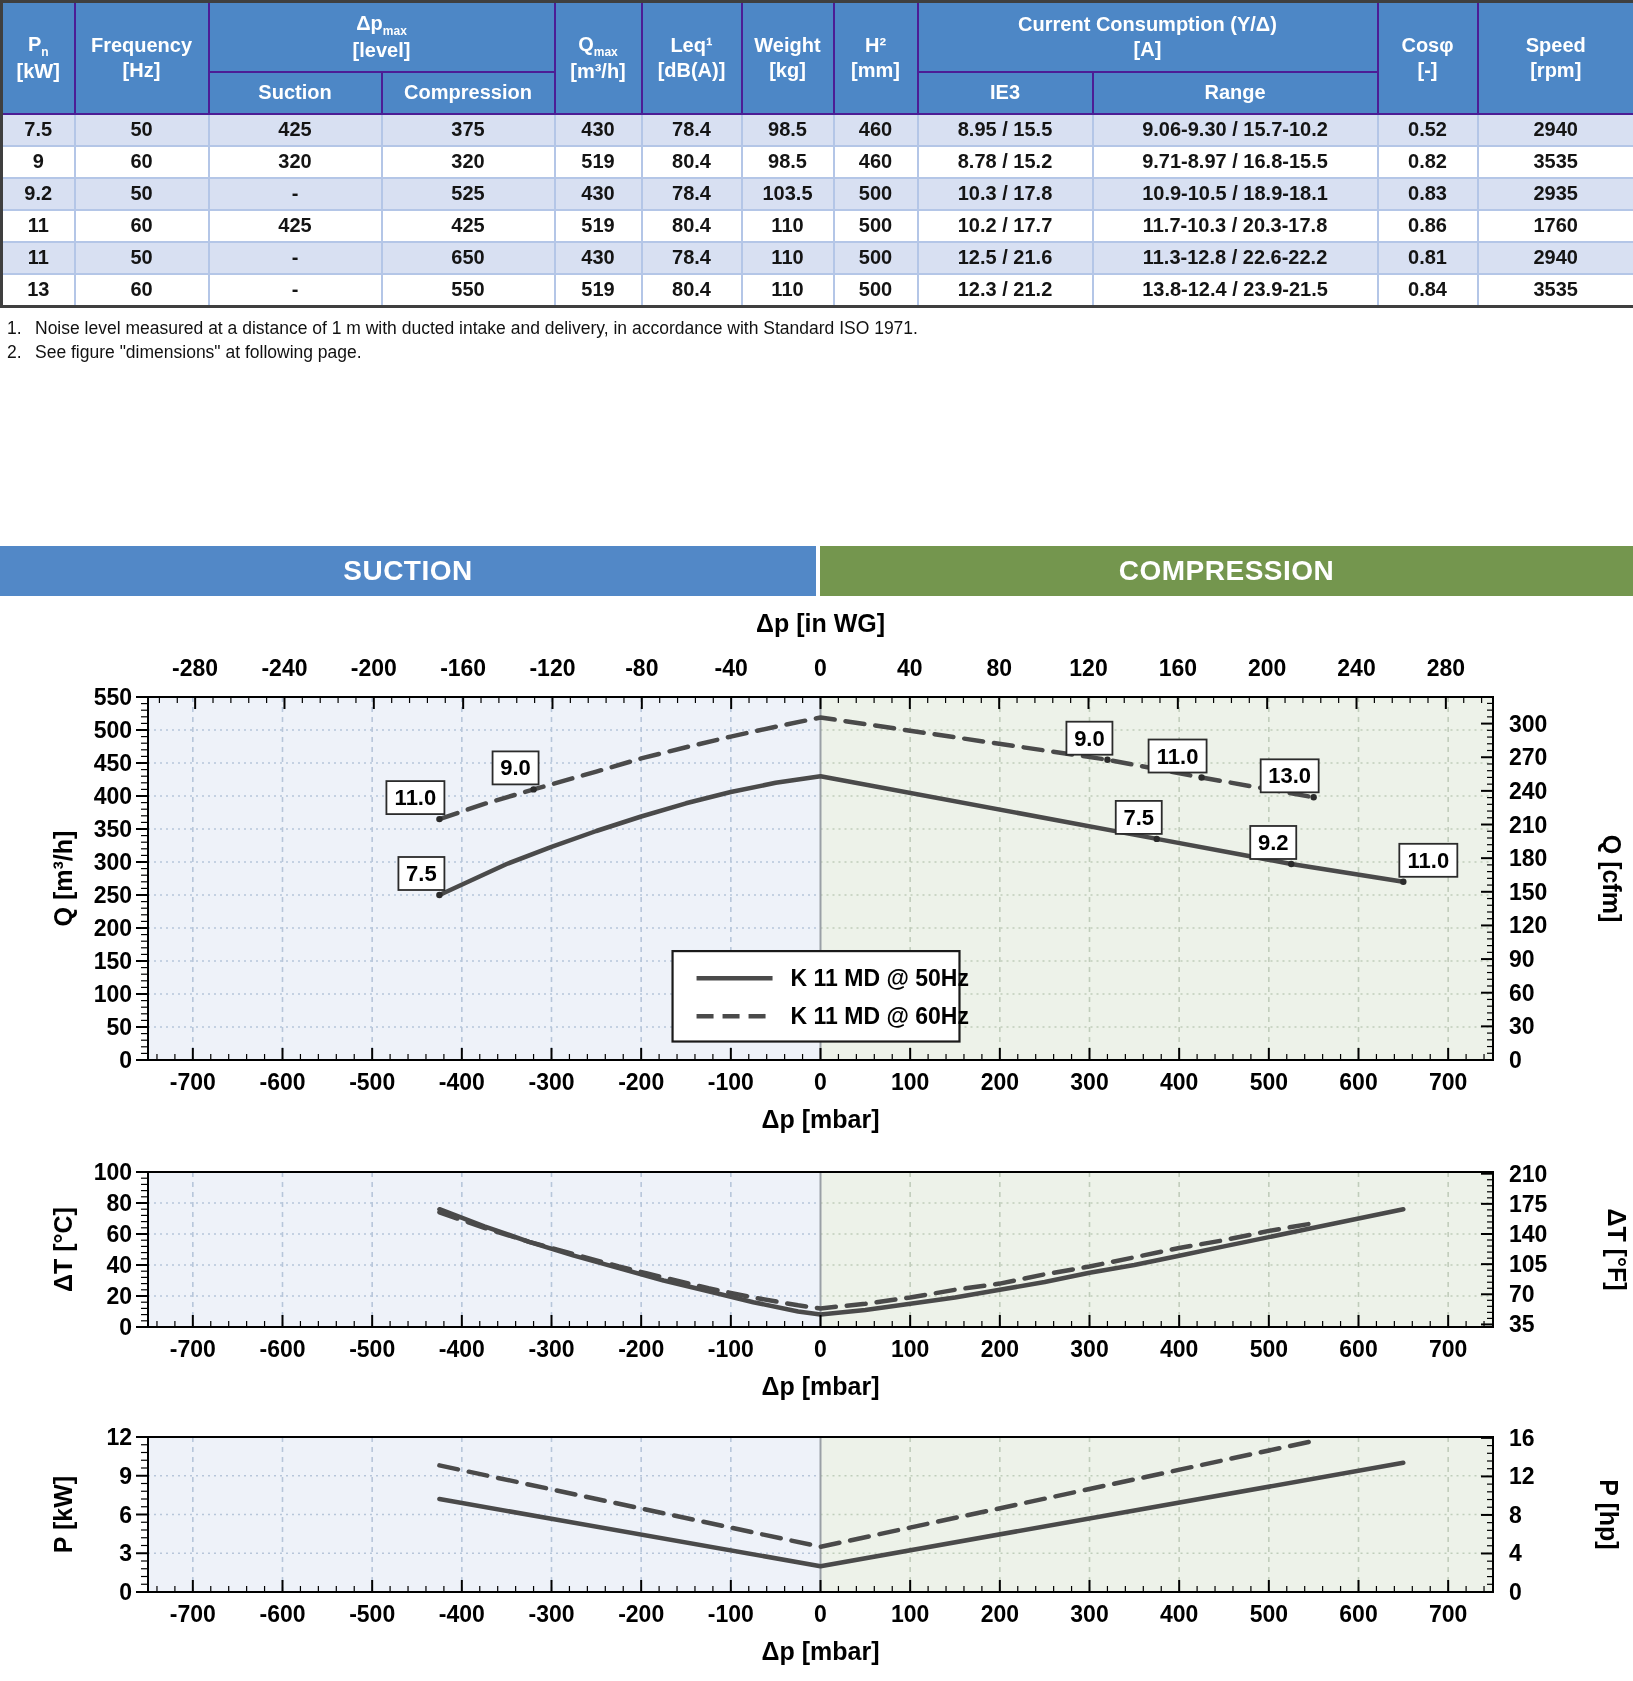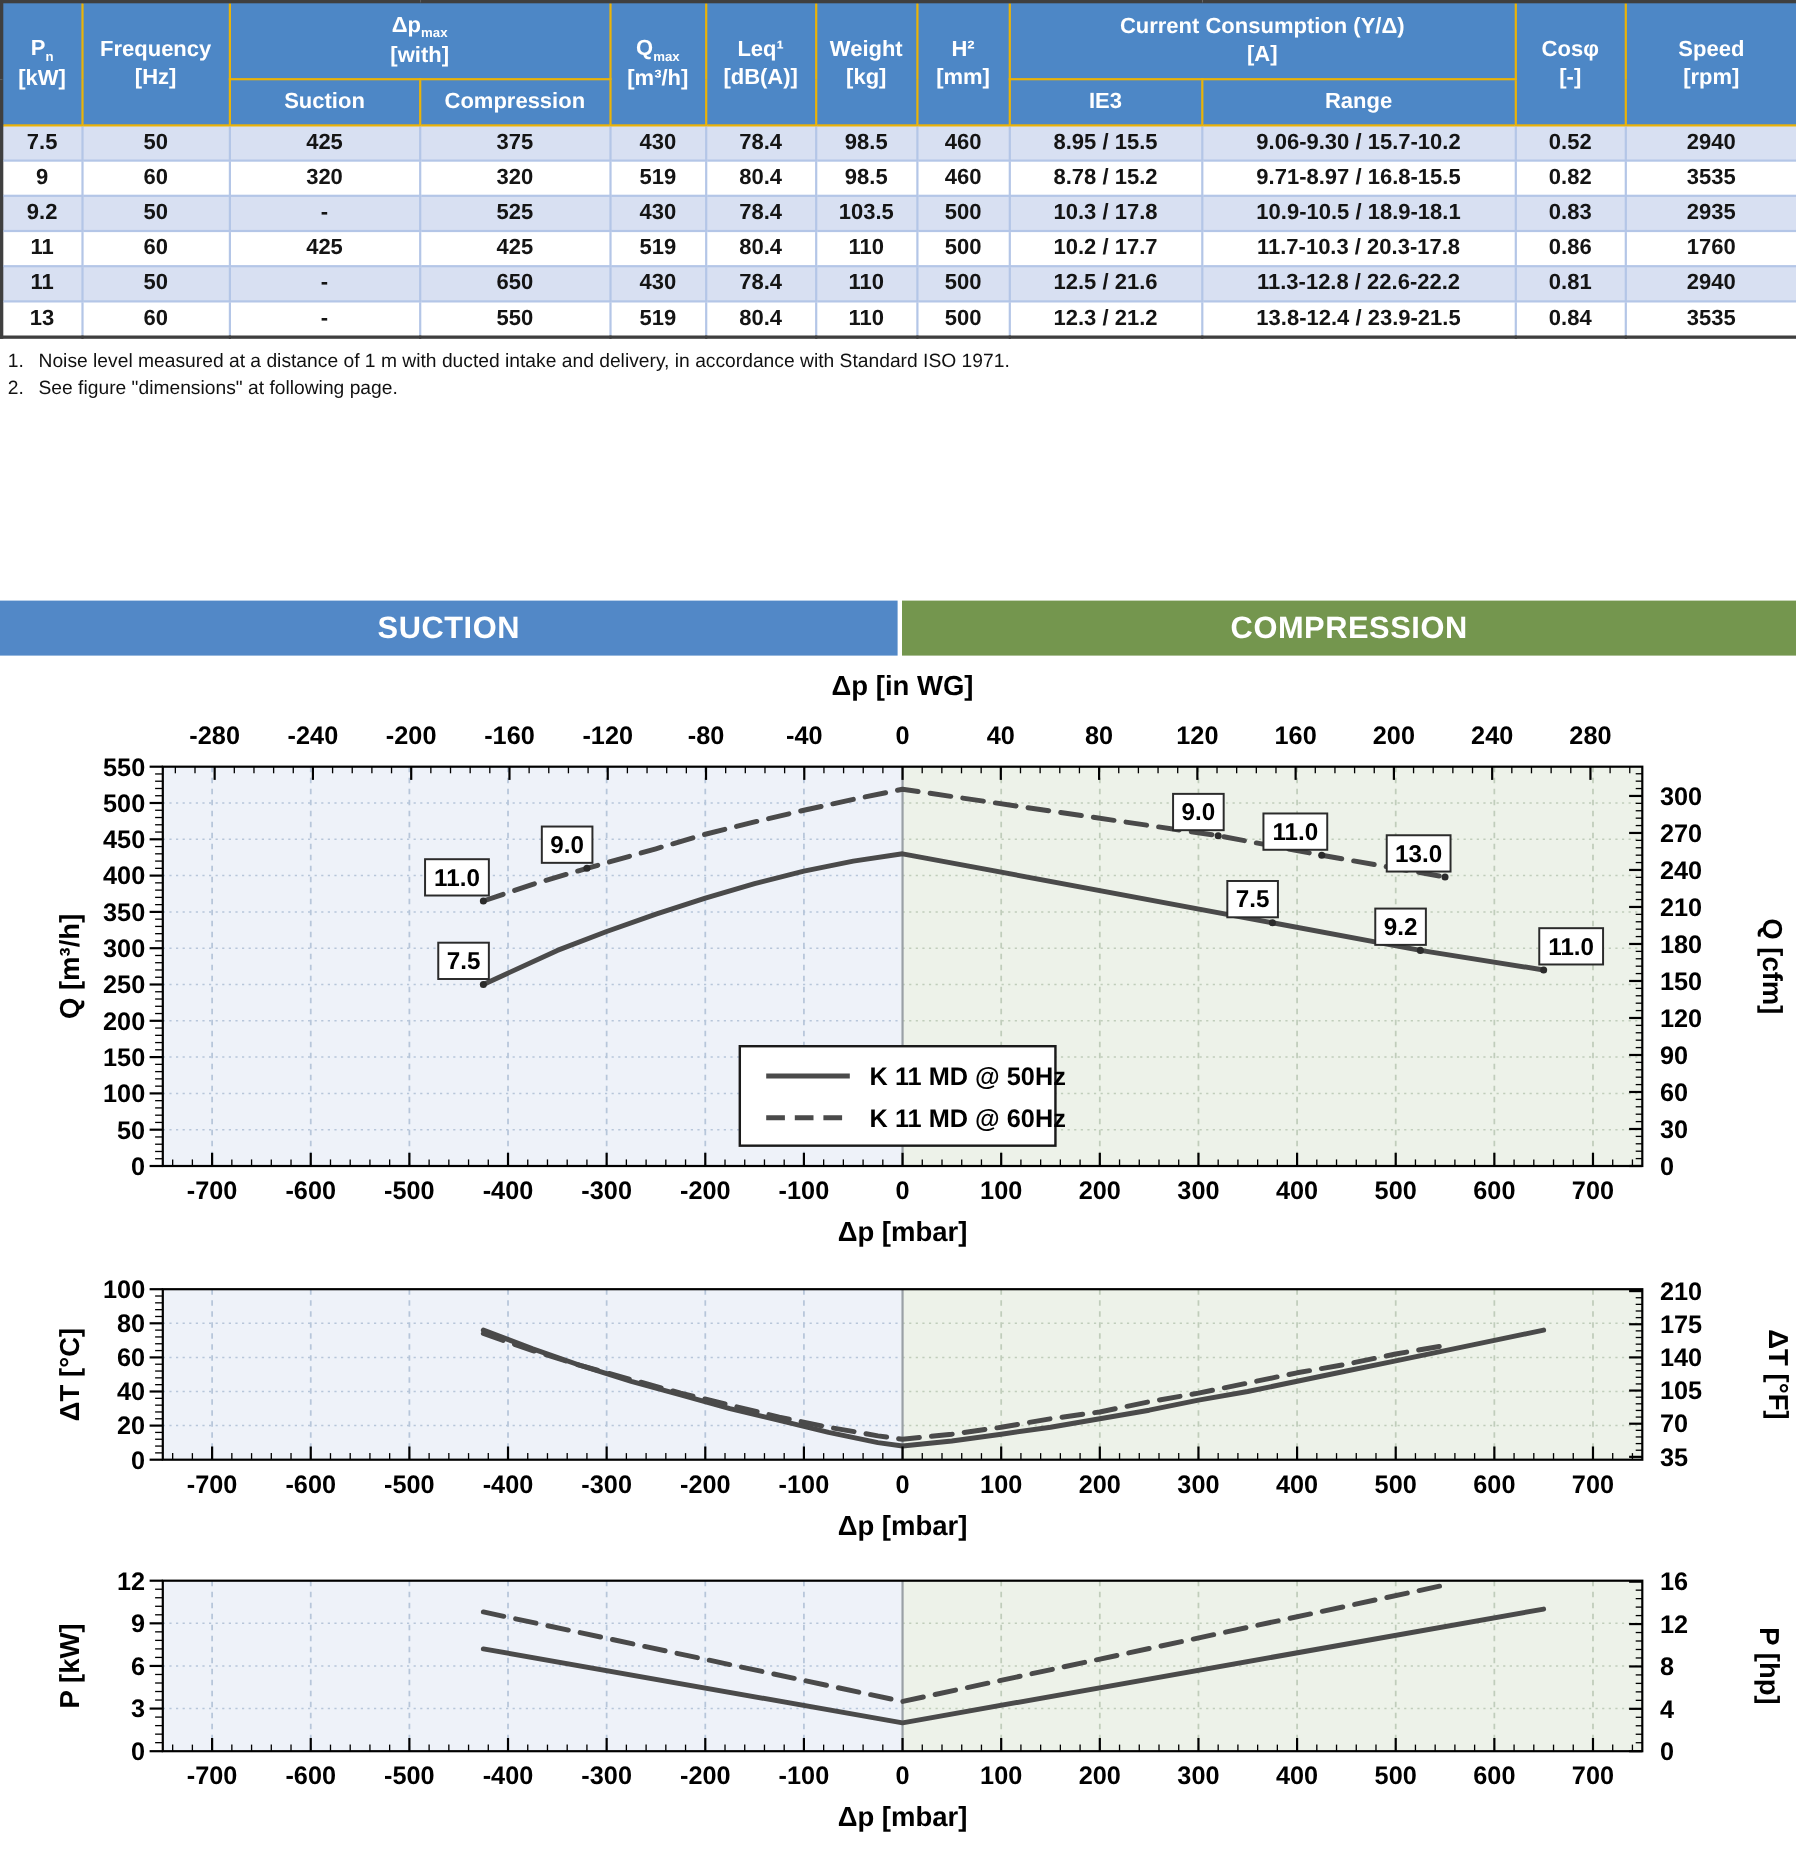--- a/index.html
+++ b/index.html
@@ -1,21 +1,21 @@
 <!DOCTYPE html>
 <html><head>
 <meta charset="utf-8">
 <style>
   html,body{margin:0;padding:0;background:#fff;font-family:"Liberation Sans",sans-serif;}
   #page{position:relative;width:1633px;height:1681px;background:#fff;overflow:hidden;}
 
   
   table.spec{border-collapse:collapse;width:1633px;table-layout:fixed;border:3px solid #3f3f3f;}
   table.spec thead th{background:#4d87c6;color:#fff;font-size:20px;font-weight:bold;
-    border:2px solid #eab308;padding:1px 2px;line-height:1.22;text-align:center;vertical-align:middle;}
+    border:2px solid #4c1d95;padding:1px 2px;line-height:1.22;text-align:center;vertical-align:middle;}
   table.spec tr.h1{height:70px;}
   table.spec tr.h2{height:42px;}
   table.spec tbody td{font-size:20px;font-weight:bold;color:#141414;text-align:center;
     border:2px solid #b4c6e7;height:28px;padding:1px 2px;background:#fff;}
   table.spec tbody tr.alt td{background:#d8e0f2;}
   table.spec sub{font-size:12px;}
   
   #footnotes{position:absolute;left:7px;top:316px;font-size:17.5px;color:#111;line-height:1.38;}
   #footnotes .fn-row{display:flex;}
   #footnotes .fn-num{width:28px;flex:none;}
@@ -49,21 +49,21 @@
         <col style="width:84px">
       <col style="width:175px">
         <col style="width:285px">
         <col style="width:100px">
         <col style="width:157px">
     </colgroup>
     <thead>
       <tr class="h1">
         <th rowspan="2"><span>P</span><sub>n</sub><br><span>[kW]</span></th>
         <th rowspan="2"><span>Frequency</span><br><span>[Hz]</span></th>
-        <th colspan="2"><span>Δp</span><sub>max</sub><br><span>[with]</span></th>
+        <th colspan="2"><span>Δp</span><sub>max</sub><br><span>[level]</span></th>
         <th rowspan="2"><span>Q</span><sub>max</sub><br><span>[m³/h]</span></th>
         <th rowspan="2"><span>Leq¹</span><br><span>[dB(A)]</span></th>
         <th rowspan="2"><span>Weight</span><br><span>[kg]</span></th>
         <th rowspan="2"><span>H²</span><br><span>[mm]</span></th>
         <th colspan="2"><span>Current Consumption (Y/Δ)</span><br><span>[A]</span></th>
         <th rowspan="2"><span>Cosφ</span><br><span>[-]</span></th>
         <th rowspan="2"><span>Speed</span><br><span>[rpm]</span></th>
       </tr>
       <tr class="h2">
         <th>Suction</th>

